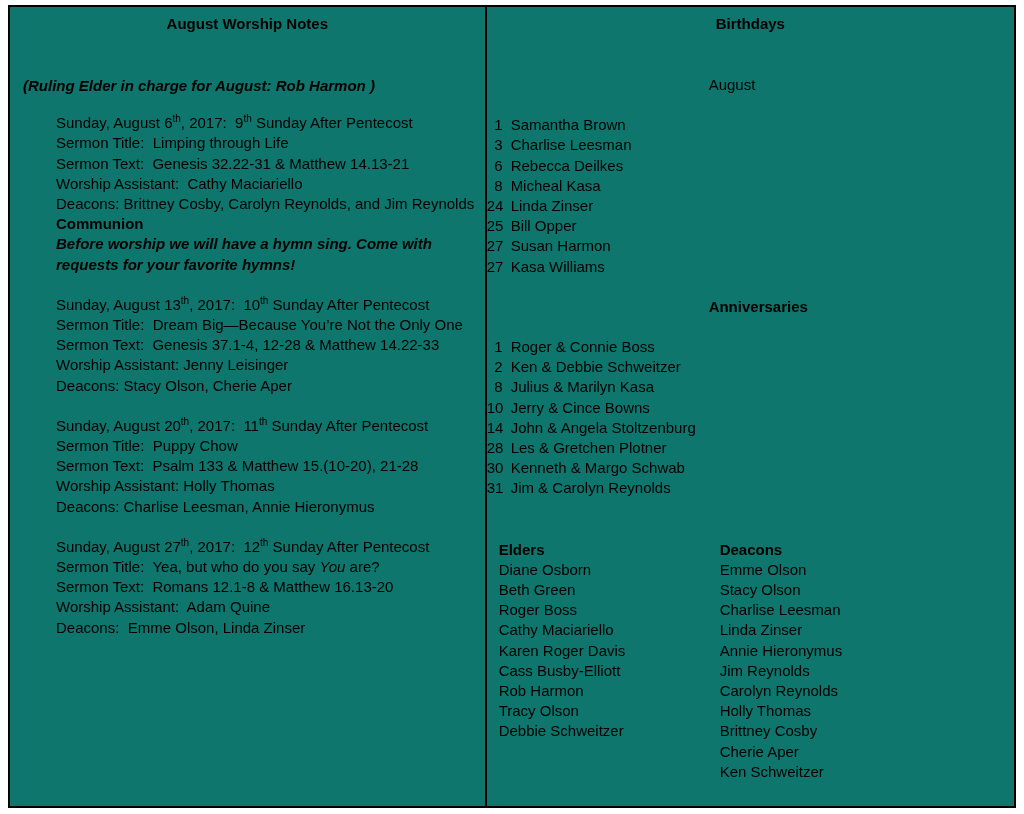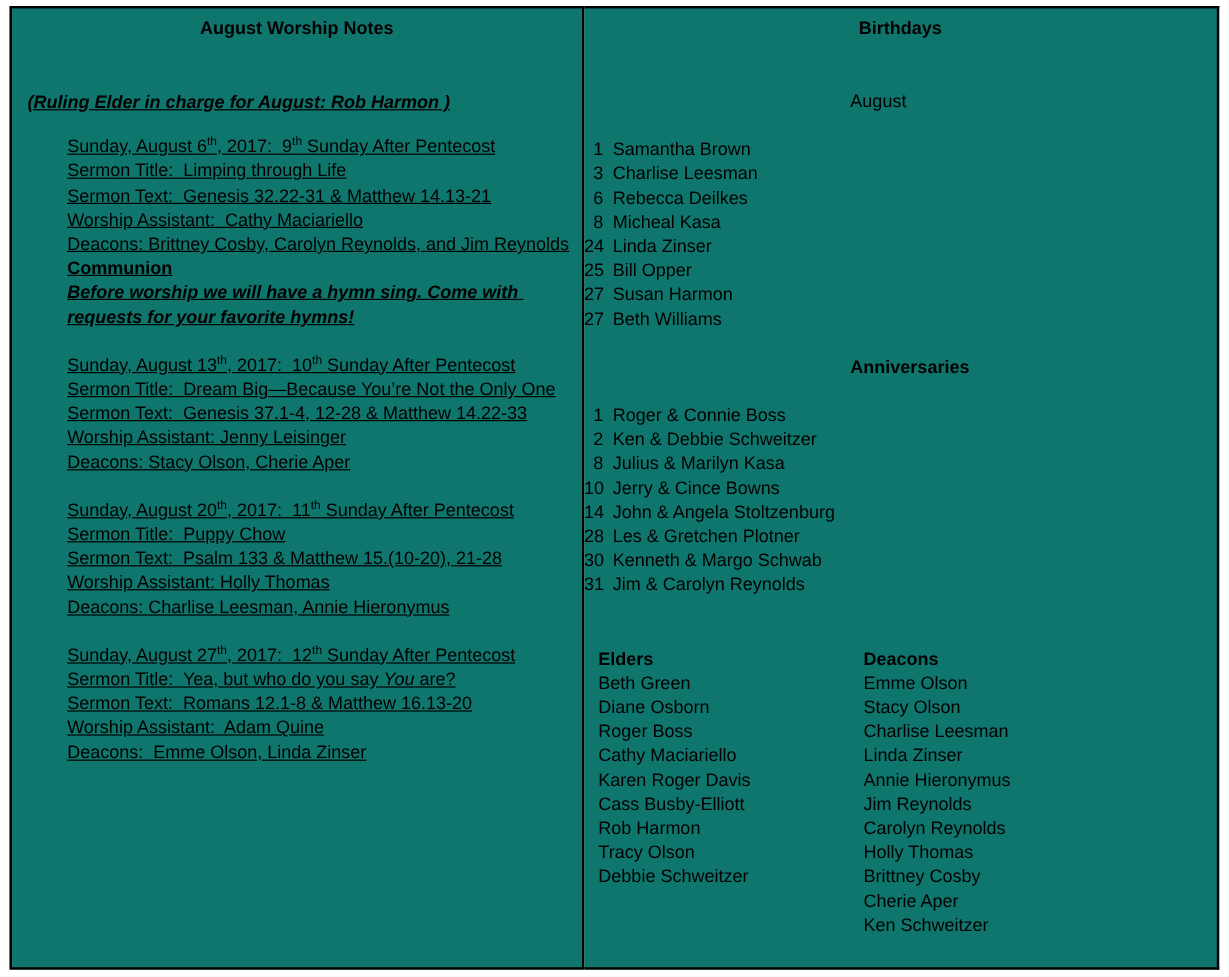--- a/index.html
+++ b/index.html
@@ -16,21 +16,21 @@
   .panel-right { width:582px; border-left:none; }
 
   .panel-title {
     font-weight:bold;
     text-align:center;
     padding-top:7px;
     line-height:20px;
   }
 
   
-  .left-content { padding:0 4px 0 13px;text-decoration:underline; }
+  .left-content { padding:0 4px 0 13px; }
   .intro { margin-top:42px; line-height:20.2px; white-space:pre-wrap; }
   #services { margin-top:17px; }
   .service { margin-bottom:20px; }
   .line { line-height:20.2px; white-space:pre-wrap;margin-left:33px; }
   .s-b  { font-weight:bold; }
   .s-i  { font-style:italic; }
   .s-bi { font-weight:bold; font-style:italic; }
   sup { font-size:10px; line-height:0; }
 
   
@@ -92,39 +92,39 @@
     <div class="panel-title">Birthdays</div>
     <div class="month-label">August</div>
     <div class="day-list" id="birthday-list">
         <div class="day-row"><span class="day-num">1</span><span>Samantha Brown</span></div>
         <div class="day-row"><span class="day-num">3</span><span>Charlise Leesman</span></div>
         <div class="day-row"><span class="day-num">6</span><span>Rebecca Deilkes</span></div>
         <div class="day-row"><span class="day-num">8</span><span>Micheal Kasa</span></div>
         <div class="day-row"><span class="day-num">24</span><span>Linda Zinser</span></div>
         <div class="day-row"><span class="day-num">25</span><span>Bill Opper</span></div>
         <div class="day-row"><span class="day-num">27</span><span>Susan Harmon</span></div>
-        <div class="day-row"><span class="day-num">27</span><span>Beth Williams</span></div>
+        <div class="day-row"><span class="day-num">27</span><span>Kasa Williams</span></div>
       </div>
     <div class="section-label">Anniversaries</div>
     <div class="day-list" id="anniversary-list">
         <div class="day-row"><span class="day-num">1</span><span>Roger &amp; Connie Boss</span></div>
         <div class="day-row"><span class="day-num">2</span><span>Ken &amp; Debbie Schweitzer</span></div>
         <div class="day-row"><span class="day-num">8</span><span>Julius &amp; Marilyn Kasa</span></div>
         <div class="day-row"><span class="day-num">10</span><span>Jerry &amp; Cince Bowns</span></div>
         <div class="day-row"><span class="day-num">14</span><span>John &amp; Angela Stoltzenburg</span></div>
         <div class="day-row"><span class="day-num">28</span><span>Les &amp; Gretchen Plotner</span></div>
         <div class="day-row"><span class="day-num">30</span><span>Kenneth &amp; Margo Schwab</span></div>
         <div class="day-row"><span class="day-num">31</span><span>Jim &amp; Carolyn Reynolds</span></div>
       </div>
     <div class="leaders">
       <div class="leader-col">
         <div class="leader-head">Elders</div>
         <div id="elders-list">
+            <div class="leader-name">Diane Osborn</div>
             <div class="leader-name">Beth Green</div>
-            <div class="leader-name">Diane Osborn</div>
             <div class="leader-name">Roger Boss</div>
             <div class="leader-name">Cathy Maciariello</div>
             <div class="leader-name">Karen Roger Davis</div>
             <div class="leader-name">Cass Busby-Elliott</div>
             <div class="leader-name">Rob Harmon</div>
             <div class="leader-name">Tracy Olson</div>
             <div class="leader-name">Debbie Schweitzer</div>
           </div>
       </div>
       <div class="leader-col">

